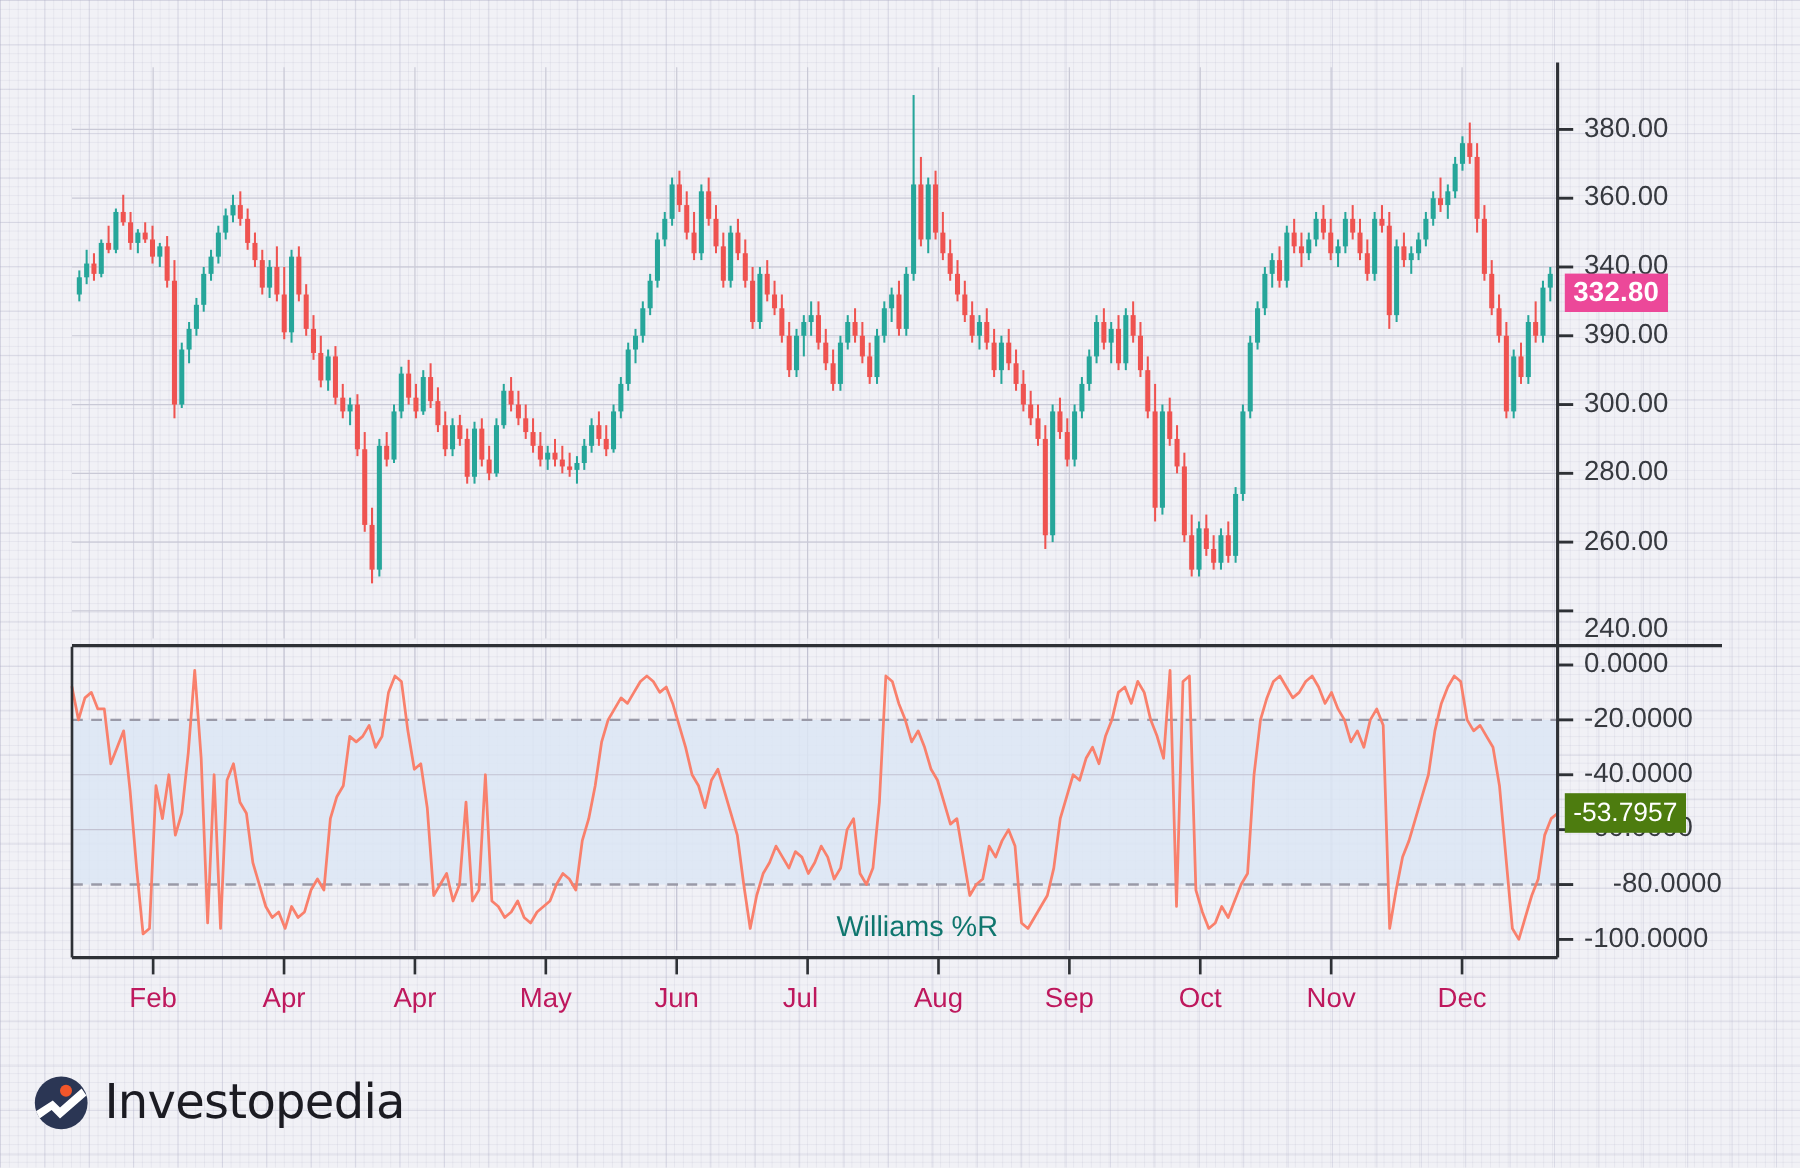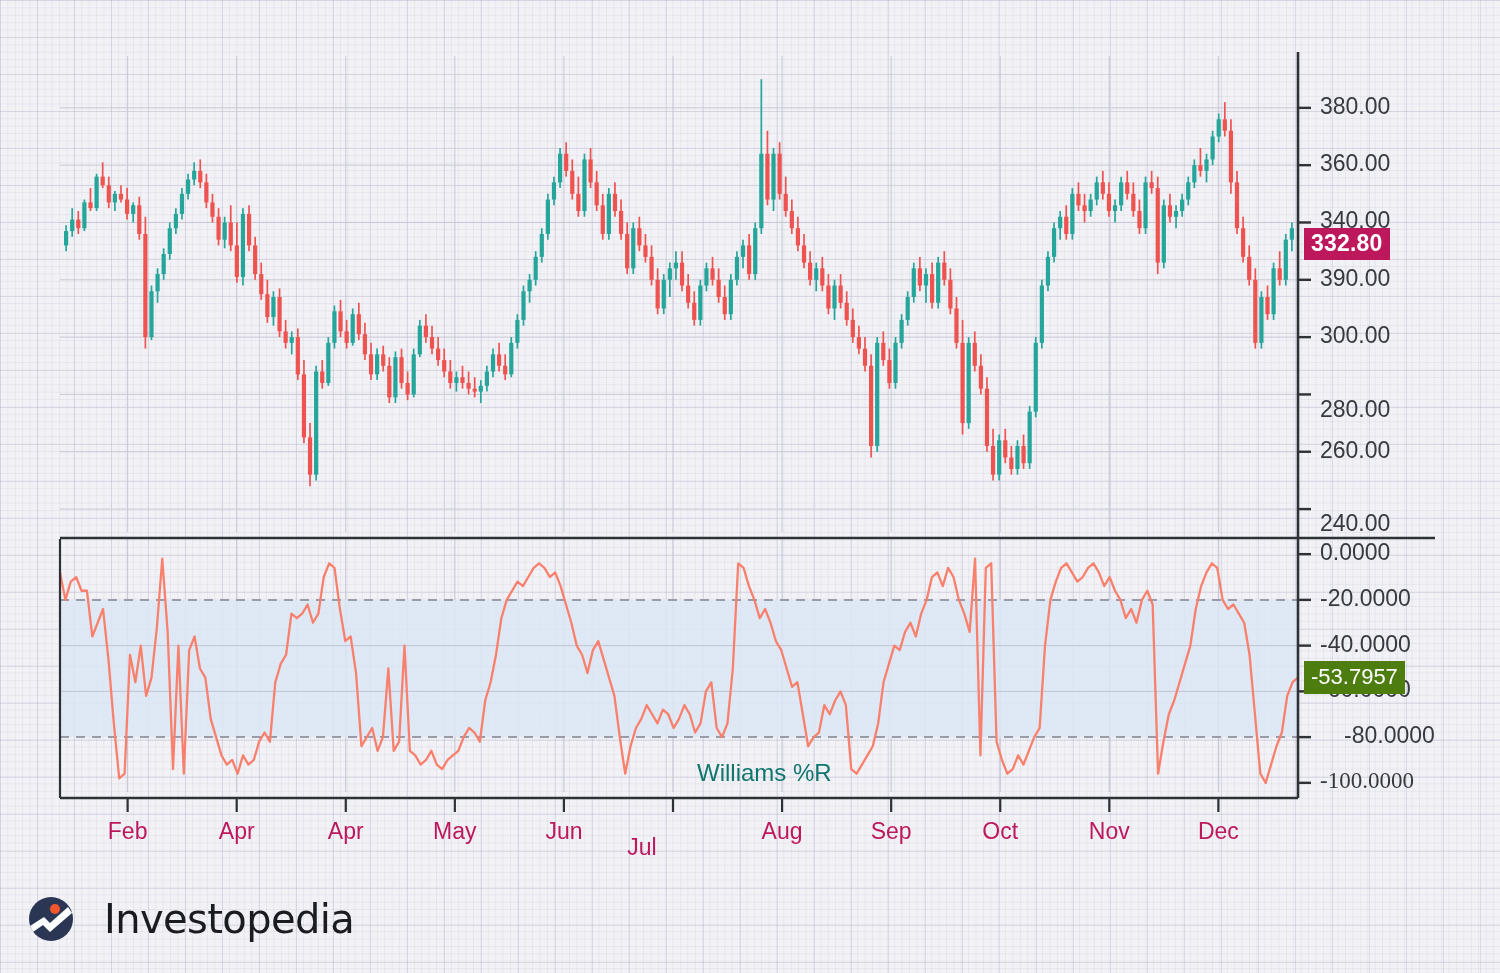--- a/index.html
+++ b/index.html
@@ -23,34 +23,34 @@
   #chart-root{position:absolute;left:0;top:0;width:1500px;height:940px;}
   .axis-label{
     font-size:23px;color:#36393f;font-weight:400;
     position:absolute;white-space:nowrap;
   }
   .month-label{
     font-size:23px;color:#be185d;position:absolute;
     transform:translateX(-50%);white-space:nowrap;
   }
   #price-tag{
-    position:absolute;background:#be185d;color:#ffffff;
+    position:absolute;background:#ec4899;color:#ffffff;
     font-size:23px;font-weight:bold;padding:2px 7px 3px 7px;
     white-space:nowrap;letter-spacing:.2px;
   }
   #wr-tag{
     position:absolute;background:#4d7c0f;color:#ffffff;
     font-size:22px;font-weight:normal;padding:3px 7px 4px 7px;
     white-space:nowrap;
   }
   #wr-title{
     position:absolute;font-size:24px;color:#0f766e;white-space:nowrap;
   }
   #logo{
-    position:absolute;left:28px;top:896px;display:flex;align-items:center;gap:30px;
+    position:absolute;left:28px;top:896px;display:flex;align-items:center;gap:13px;
   }
   #logo-text{
     font-size:40px;color:#1b1b22;letter-spacing:-.6px;
     font-family:"DejaVu Sans","Liberation Sans",sans-serif;
   }
   svg{display:block;}
 </style>
 </head>
 <body>
 
@@ -548,39 +548,39 @@
         <line x1="1218.3753303964759" x2="1218.3753303964759" y1="798" y2="812" stroke="#2e3136" stroke-width="2.2"></line>
       </g>
   </svg>
 
   <div id="price-axis-labels">
       <div class="axis-label" style="left: 1320px; top: 92.8537px;">380.00</div>
       <div class="axis-label" style="left: 1320px; top: 150.171px;">360.00</div>
       <div class="axis-label" style="left: 1320px; top: 207.488px;">340.00</div>
       <div class="axis-label" style="left: 1320px; top: 264.805px;">390.00</div>
       <div class="axis-label" style="left: 1320px; top: 322.122px;">300.00</div>
-      <div class="axis-label" style="left: 1320px; top: 396px;">280.00</div>
+      <div class="axis-label" style="left: 1320px; top: 379px;">280.00</div>
       <div class="axis-label" style="left: 1320px; top: 436.756px;">260.00</div>
       <div class="axis-label" style="left: 1320px; top: 494.073px; margin-top: 16px;">240.00</div>
     </div>
   <div id="indicator-axis-labels">
       <div class="axis-label" style="left: 1320px; top: 539.148px;">0.0000</div>
       <div class="axis-label" style="left: 1320px; top: 584.889px;">-20.0000</div>
       <div class="axis-label" style="left: 1320px; top: 630.63px;">-40.0000</div>
       <div class="axis-label" style="left: 1320px; top: 676.37px;">-60.0000</div>
       <div class="axis-label" style="left: 1320px; top: 722.111px; margin-left: 24px;">-80.0000</div>
-      <div class="axis-label" style="left: 1320px; top: 767.852px; font-family: Liberation Serif, serif;">-100.0000</div>
+      <div class="axis-label" style="left: 1320px; top: 767.852px;">-100.0000</div>
     </div>
   <div id="month-labels">
       <div class="month-label" style="left: 127.626px; top: 818px;">Feb</div>
       <div class="month-label" style="left: 236.701px; top: 818px;">Apr</div>
       <div class="month-label" style="left: 345.776px; top: 818px;">Apr</div>
       <div class="month-label" style="left: 454.851px; top: 818px;">May</div>
       <div class="month-label" style="left: 563.926px; top: 818px;">Jun</div>
-      <div class="month-label" style="left: 642px; top: 818px; margin-top: 16px;">Jul</div>
+      <div class="month-label" style="left: 667px; top: 818px;">Jul</div>
       <div class="month-label" style="left: 782.076px; top: 818px;">Aug</div>
       <div class="month-label" style="left: 891.151px; top: 818px;">Sep</div>
       <div class="month-label" style="left: 1000.23px; top: 818px;">Oct</div>
       <div class="month-label" style="left: 1109.3px; top: 818px;">Nov</div>
       <div class="month-label" style="left: 1218.38px; top: 818px;">Dec</div>
     </div>
 
   <div id="price-tag" style="left: 1304px; top: 228.122px;">332.80</div>
 
   <div id="wr-tag" style="left: 1304px; top: 661.181px;">-53.7957</div>

